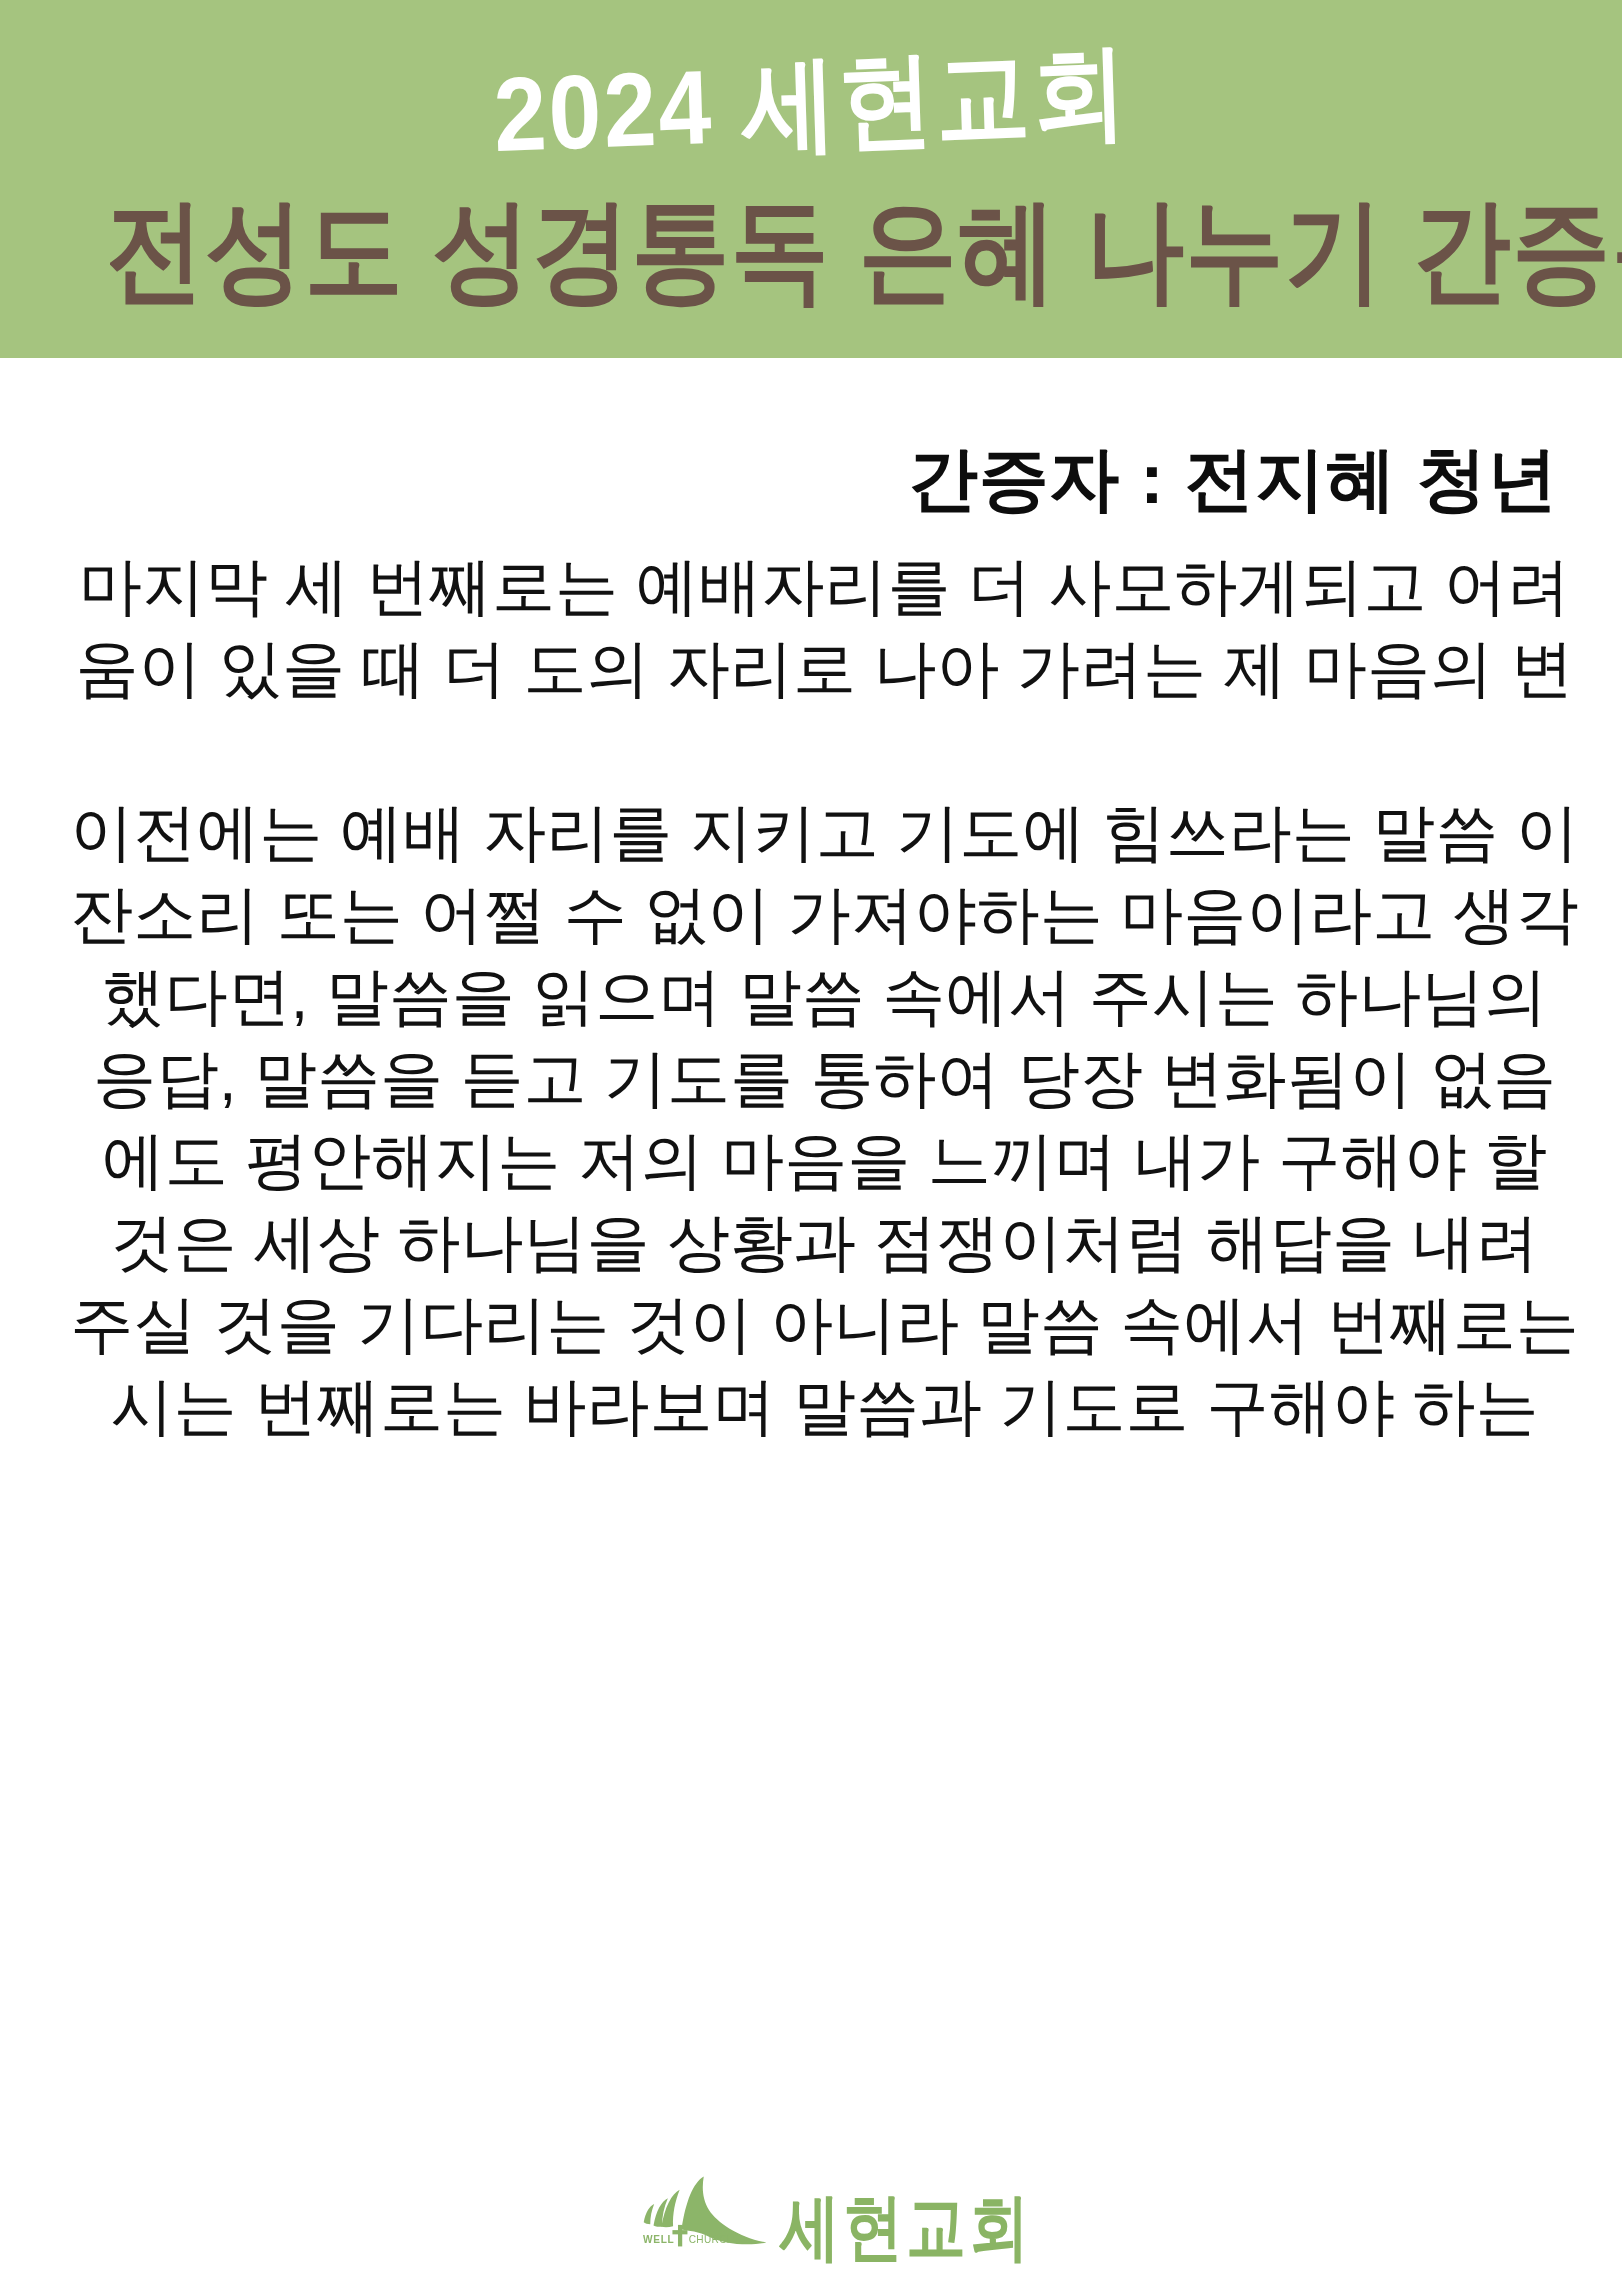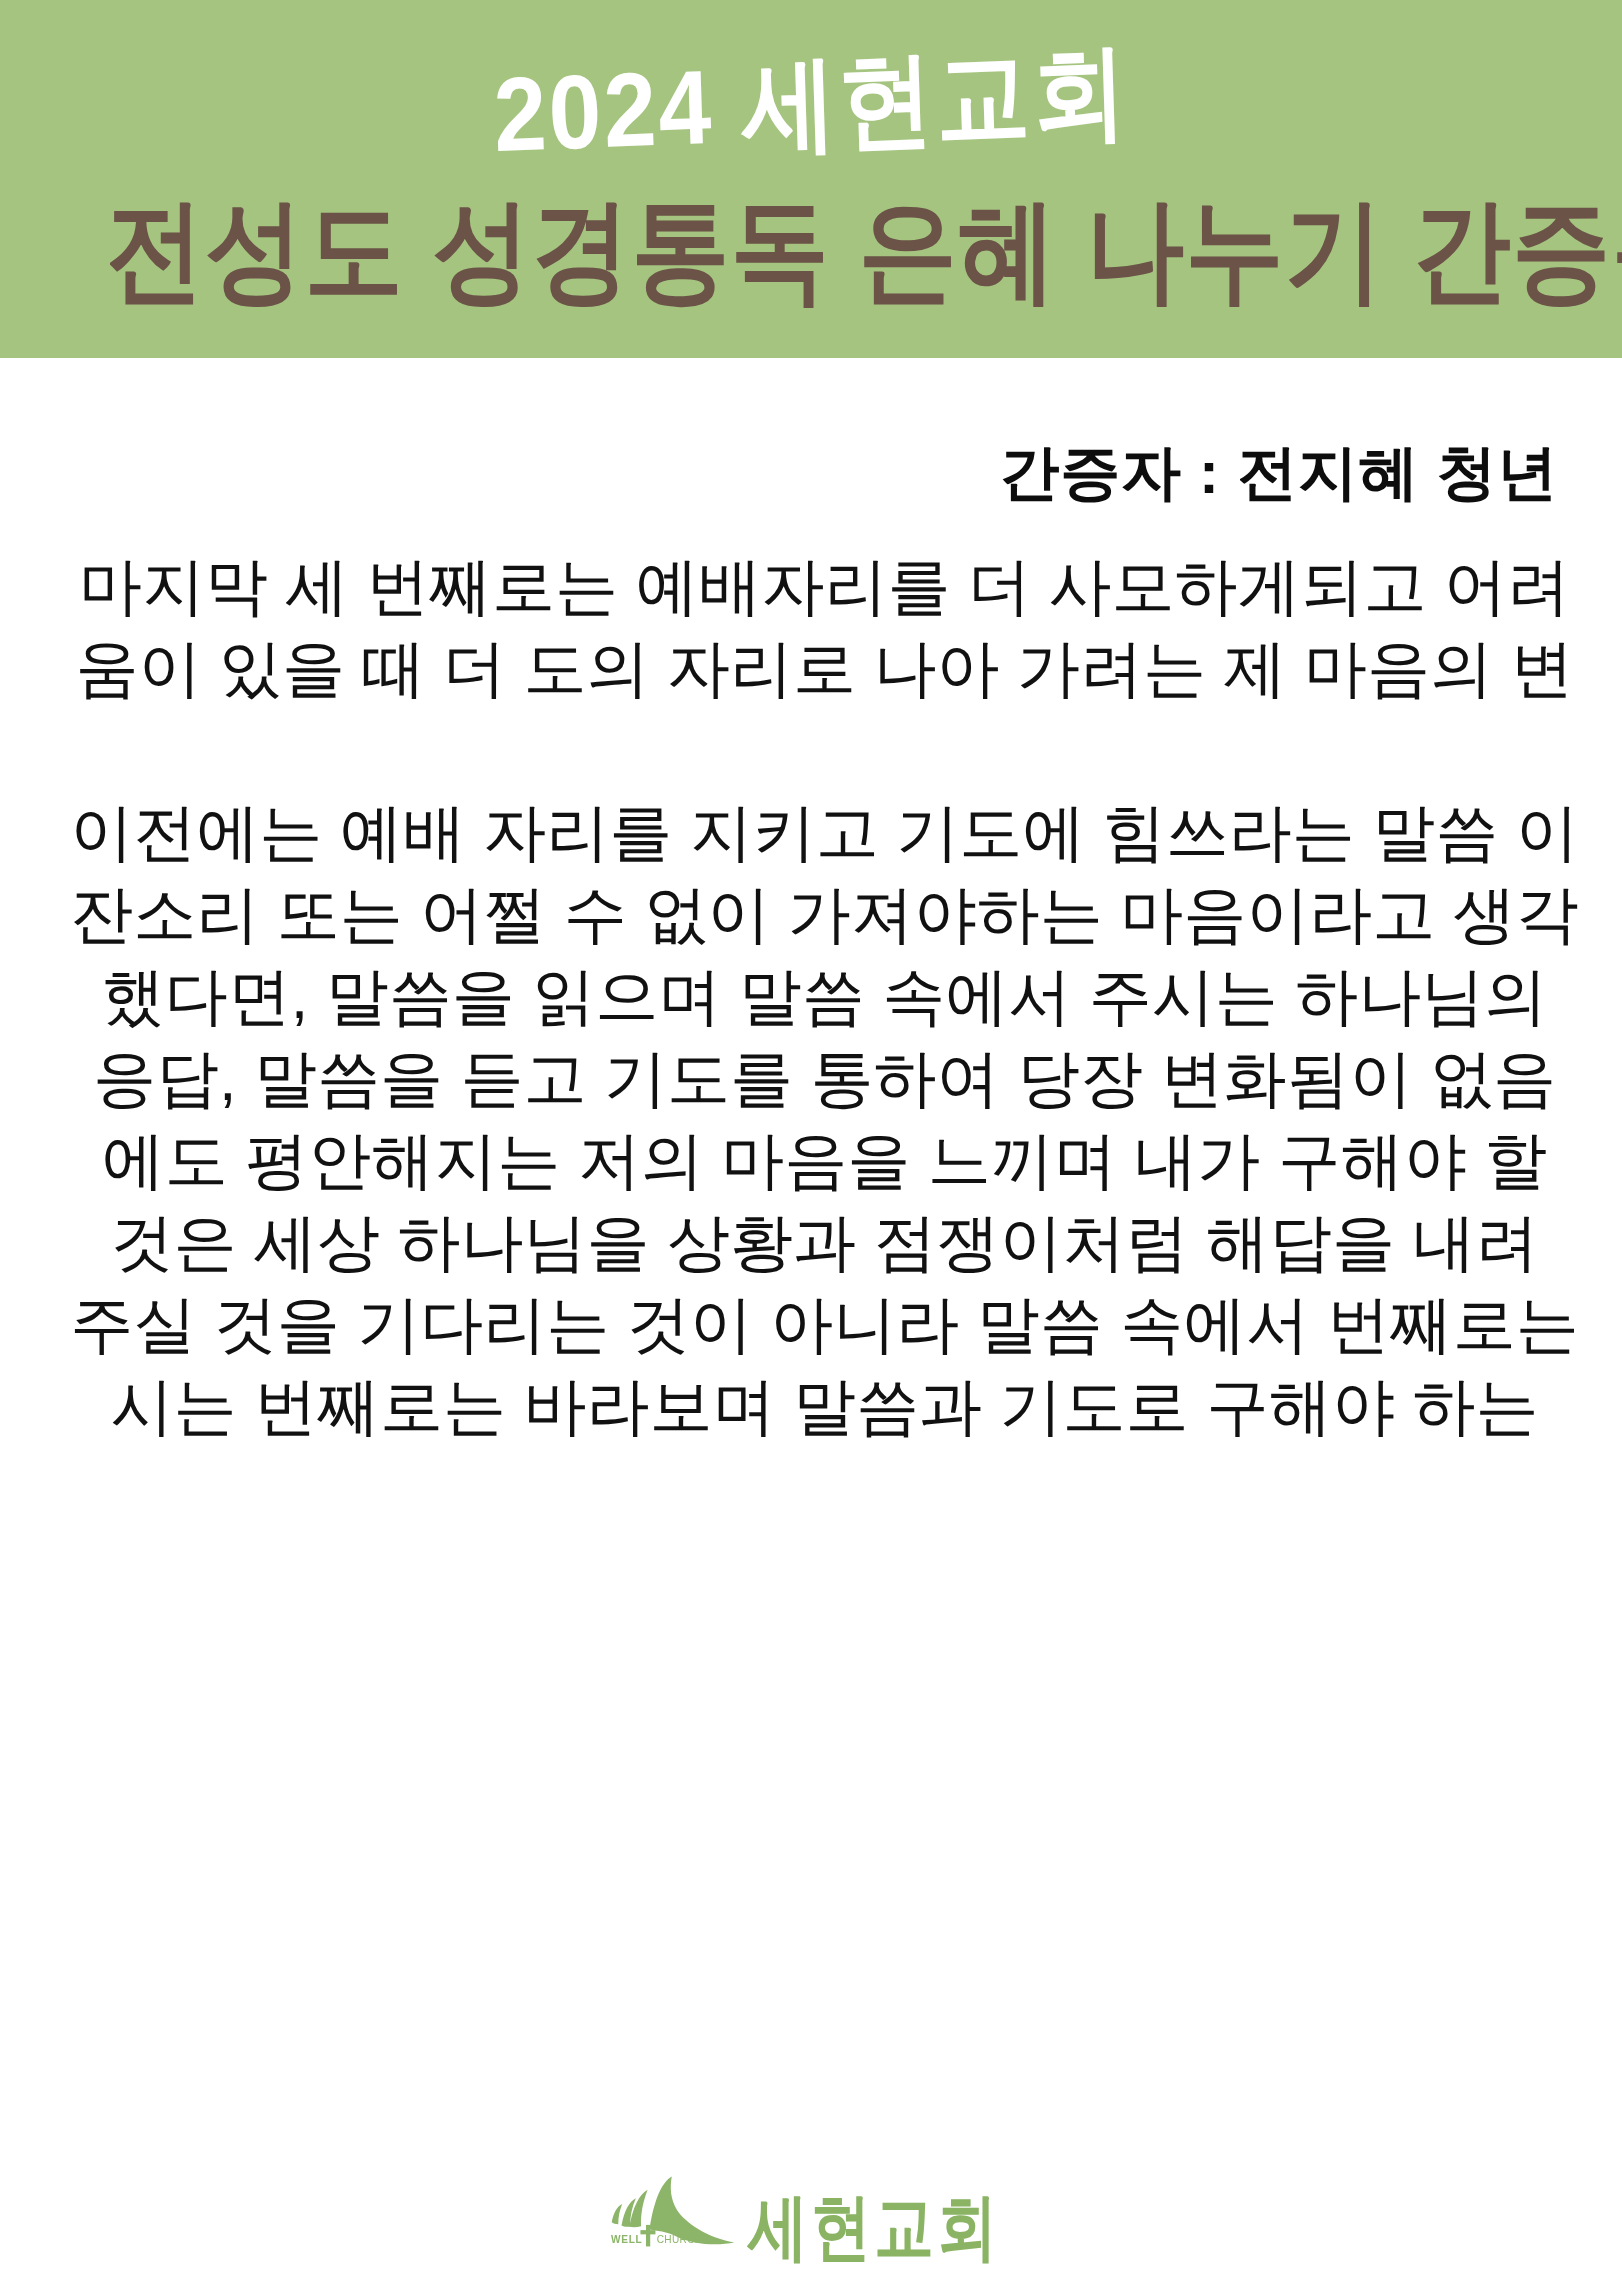--- a/index.html
+++ b/index.html
@@ -33,38 +33,38 @@
     font-size:113px;font-weight:700;
     letter-spacing:1.3px;
     transform:scaleX(0.87);
     transform-origin:center;
     white-space:nowrap;
   }
   
   .testifier{
     position:absolute;right:65px;top:433px;
     color:#0d0d0d;
-    font-size:60px;font-weight:700;
+    font-size:70px;font-weight:700;
     letter-spacing:0.7px;
     white-space:nowrap;
   }
   
   .body-text{
     position:absolute;left:62px;top:545px;
     width:1525px;
     color:#111111;
     font-size:63px;line-height:82px;
     font-weight:500;
     letter-spacing:0px;
   }
   .body-line{white-space:nowrap;text-align:center;}
   .para-break{height:82px;}
   
   .footer-logo{
-    position:absolute;left:609px;top:2174px;
+    position:absolute;left:641px;top:2174px;
     width:366px;height:82px;text-align:right;
   }
   .logo-svg{position:absolute;left:0;top:0;}
   .church-name{
     position:absolute;left:139px;top:5.2px;
     font-family:"Liberation Serif", serif;
     color:#8ab464;
     font-size:73px;font-weight:600;
     letter-spacing:3.9px;
     transform:scaleX(0.82);

